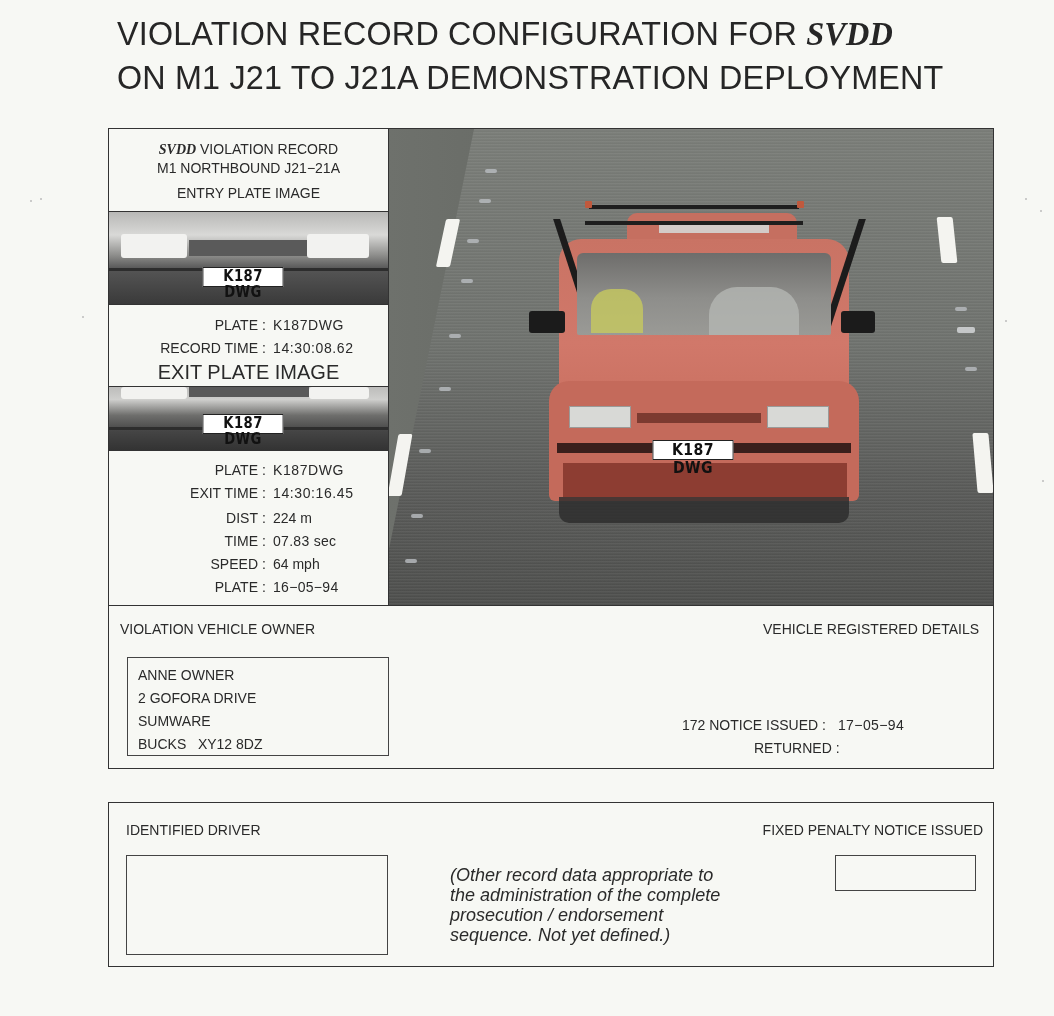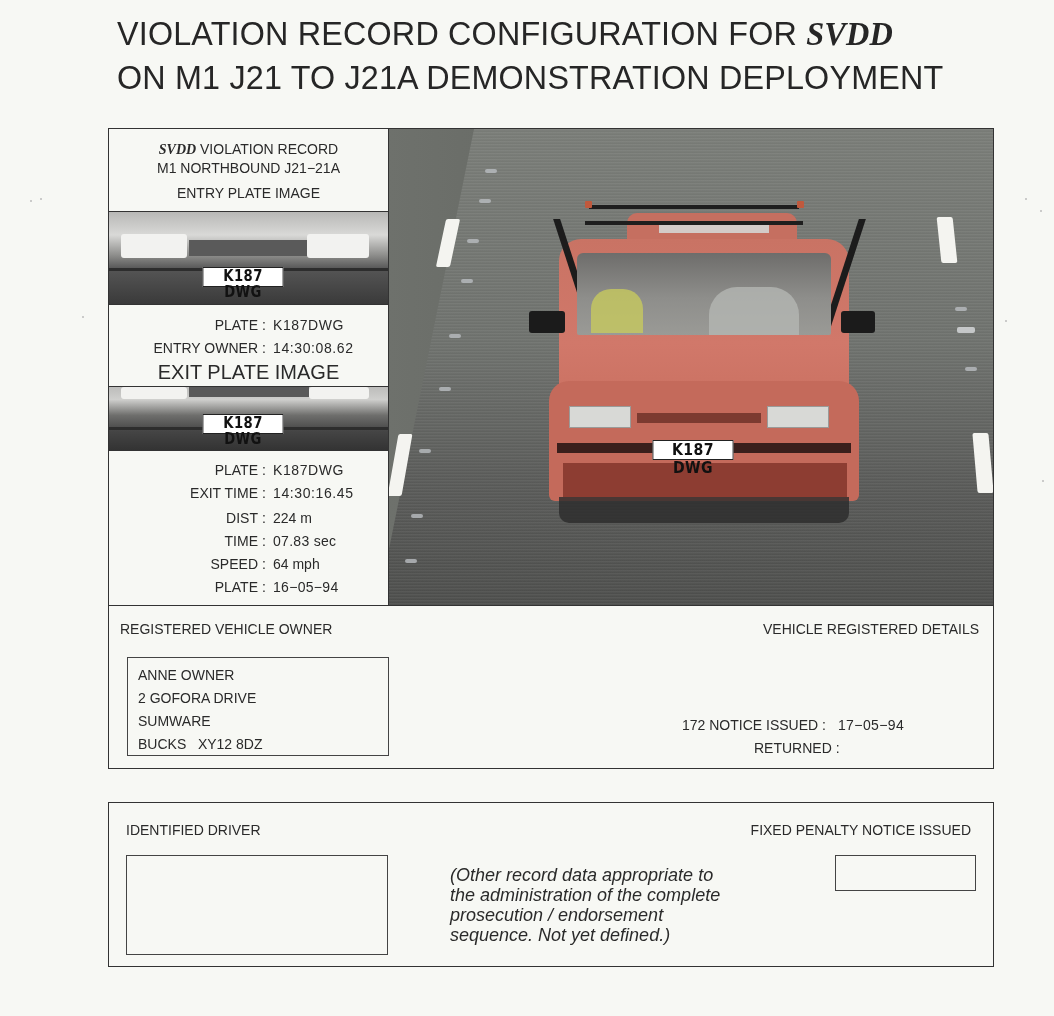--- a/index.html
+++ b/index.html
@@ -93,21 +93,21 @@
       <div class="bumper" style="top:56px;"></div>
       <div class="plate" style="left:88px;top:55px;width:92px;height:20px;">K187 DWG</div>
     </div>
 
     <div class="lp-row" style="top:187px;">
       <span class="lbl">PLATE</span>
         <span class="colon">:</span>
         <span class="val">K187DWG</span>
     </div>
     <div class="lp-row" style="top:210px;">
-      <span class="lbl">ENTRY OWNER</span>
+      <span class="lbl">RECORD TIME</span>
         <span class="colon">:</span>
         <span class="val">14:30:08.62</span>
     </div>
     <div class="lp-center" style="top:234px;">EXIT PLATE IMAGE</div>
 
     <div class="plate-img exit">
       <div class="lamp" style="left:12px;top:0px;width:66px;height:12px;"></div>
       <div class="lamp" style="left:200px;top:0px;width:60px;height:12px;"></div>
       <div class="grille" style="left:80px;top:0px;width:120px;height:10px;"></div>
       <div class="bumper" style="top:40px;"></div>
@@ -184,21 +184,21 @@
       <div class="headL"></div>
       <div class="headR"></div>
       <div class="grille"></div>
       <div class="bumperstrip"></div>
       <div class="lower"></div>
       <div class="tyreshadow"></div>
       <div class="plate">K187 DWG</div>
     </div>
   </div>
 
-  <div class="sec-label" style="left:11px;top:492px;">REGISTERED VEHICLE OWNER</div>
+  <div class="sec-label" style="left:11px;top:492px;">VIOLATION VEHICLE OWNER</div>
   <div class="box" style="left:18px;top:528px;width:262px;height:99px;">
     <div class="box-line" style="top:9px;">ANNE OWNER</div>
     <div class="box-line" style="top:32px;">2 GOFORA DRIVE</div>
     <div class="box-line" style="top:55px;">SUMWARE</div>
     <div class="box-line" style="top:78px;white-space:pre;">BUCKS   XY12 8DZ</div>
   </div>
 
   <div class="sec-label" style="right:14px;top:492px;">VEHICLE REGISTERED DETAILS</div>
   <div class="veh-line" style="left:573px;top:588px;"><span>172 NOTICE ISSUED :</span><span style="display:inline-block;width:12px;"></span><span style="letter-spacing:0.4px">17−05−94</span></div>
   <div class="veh-line" style="left:645px;top:611px;"><span>RETURNED :</span><span></span></div>
@@ -206,21 +206,21 @@
 
 <div class="record2">
   <div class="sec-label" style="left:17px;top:19px;">IDENTIFIED DRIVER</div>
   <div class="box" style="left:17px;top:52px;width:262px;height:100px;"><span></span></div>
   <div class="italic-note">
     <div>(Other record data appropriate to</div>
     <div>the administration of the complete</div>
     <div>prosecution / endorsement</div>
     <div>sequence. Not yet defined.)</div>
   </div>
-  <div class="sec-label" style="right:22px;top:19px;">FIXED PENALTY NOTICE ISSUED</div>
+  <div class="sec-label" style="right:10px;top:19px;">FIXED PENALTY NOTICE ISSUED</div>
   <div class="box" style="left:726px;top:52px;width:141px;height:36px;"><span></span></div>
 </div>
 
 <div class="speck" style="left:30px;top:200px;"></div>
 <div class="speck" style="left:40px;top:198px;"></div>
 <div class="speck" style="left:82px;top:316px;"></div>
 <div class="speck" style="left:1025px;top:198px;"></div>
 <div class="speck" style="left:1040px;top:210px;"></div>
 <div class="speck" style="left:1005px;top:320px;"></div>
 <div class="speck" style="left:1042px;top:480px;"></div>

